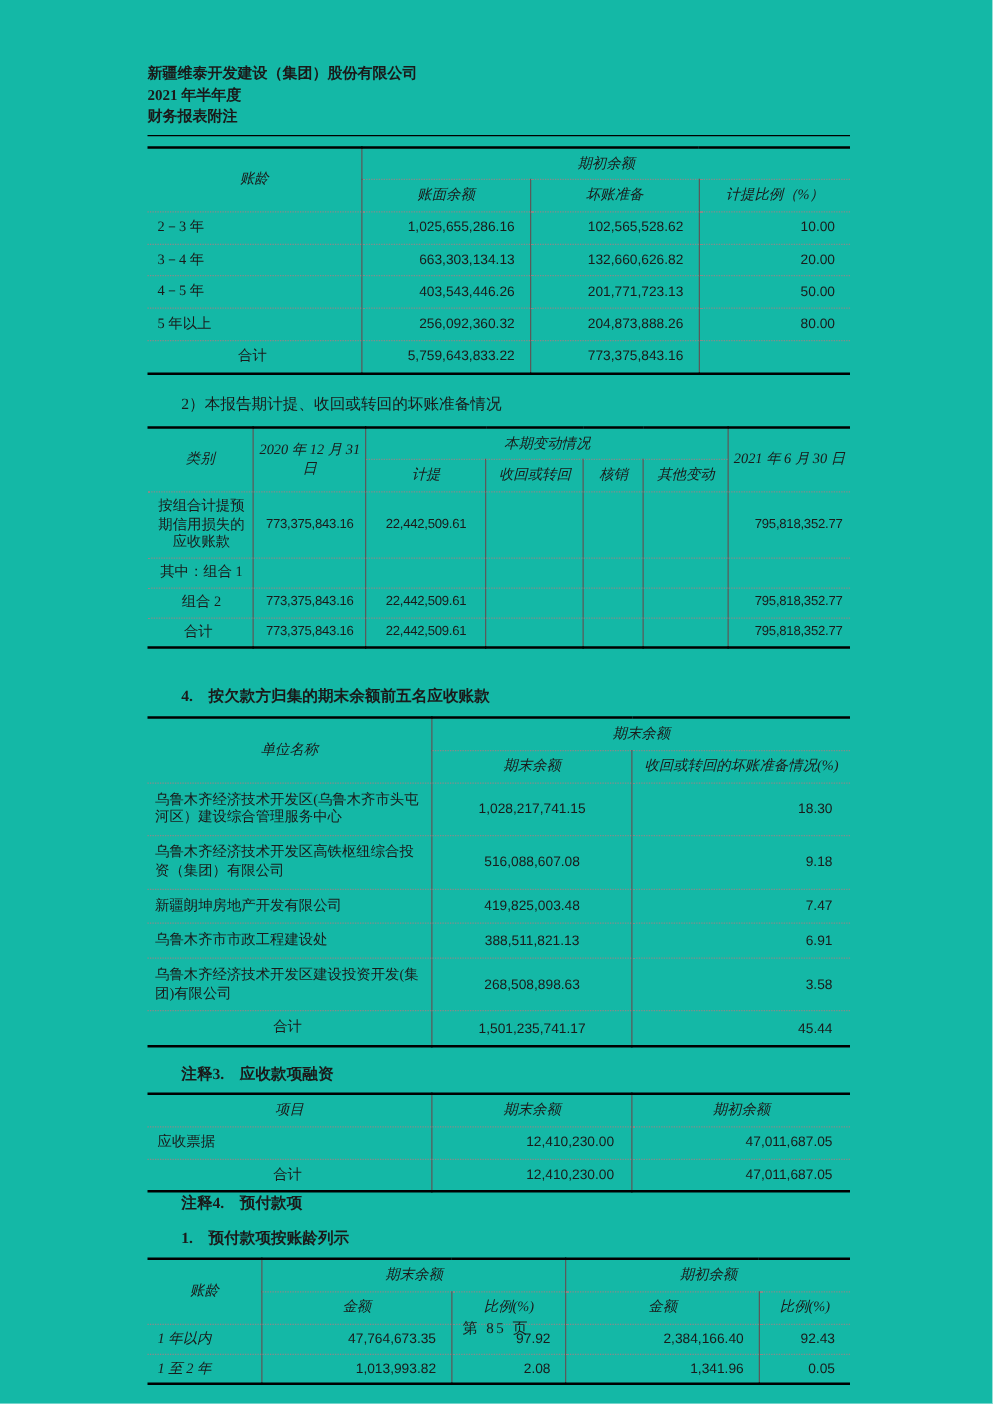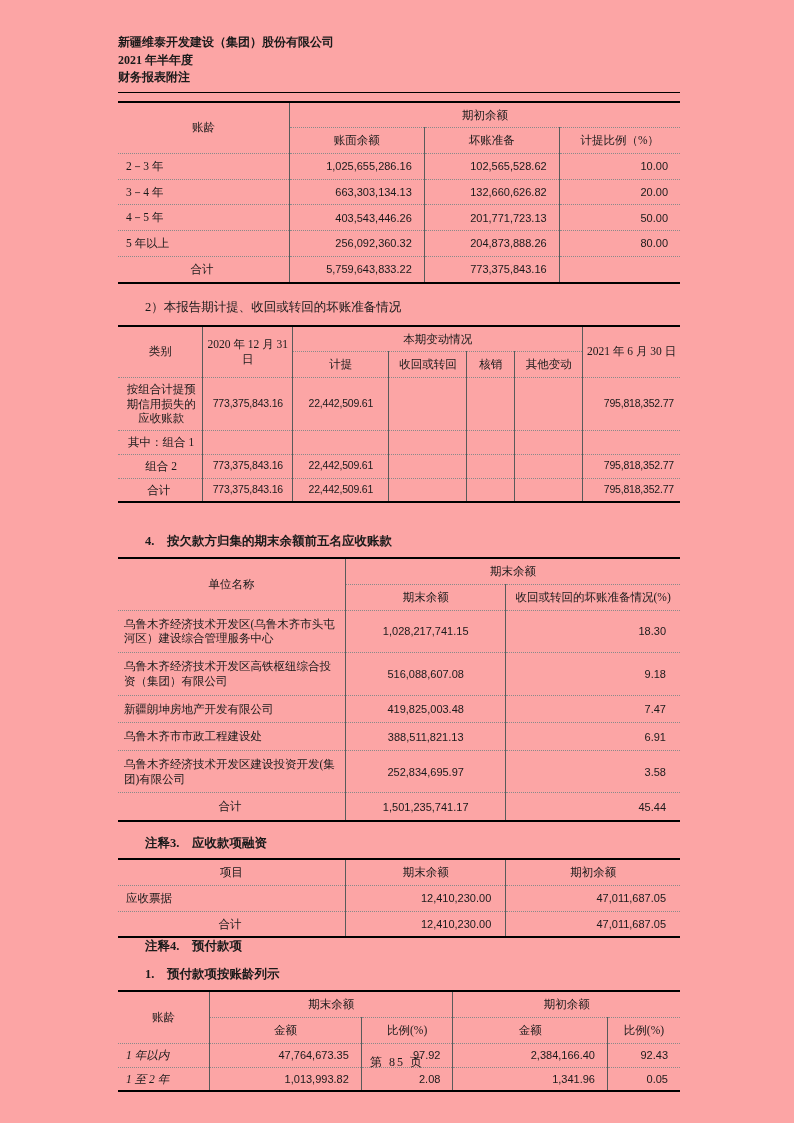--- a/index.html
+++ b/index.html
@@ -1,40 +1,40 @@
 <!DOCTYPE html>
 <html><head>
 <meta charset="utf-8">
 <style>
   * { margin:0; padding:0; box-sizing:border-box; }
   html,body { background:#ffffff; }
   body { font-family:"Liberation Serif","DejaVu Serif",serif; color:#1a1a1a; }
   .page {
     position:relative; width:794px; height:1123px; margin:0 auto;
-    background:#fca5a5; padding:34px 114px 0 118px; overflow:hidden;
+    background:#14b8a6; padding:50px 114px 0 118px; overflow:hidden;
   }
   
   .doc-header { font-weight:bold; font-size:12px; line-height:17.5px; }
   .header-rule { border:none; border-top:1.5px solid #000; margin:5px 0 8px 0; }
 
   
   table.t {
     width:100%; border-collapse:collapse; table-layout:fixed;
     border-top:2.5px solid #000; border-bottom:2.5px solid #000;
     font-size:11.5px;
   }
   .t th, .t td {
     border-left:1px solid #5a5a5a; border-right:1px solid #5a5a5a;
     border-bottom:1px dotted #8a8a8a;
     vertical-align:middle; padding:4px 3px; line-height:1.28;
     word-break:break-all;
   }
   .t tr > *:first-child { border-left:none; }
   .t tr > *:last-child  { border-right:none; }
-  .t th { font-weight:normal; text-align:center; padding:5px 1px; }
+  .t th { font-weight:normal; text-align:center; padding:5px 1px;font-style:italic; }
   .t td.num { font-family:"Liberation Sans","DejaVu Sans",sans-serif; font-size:11px; }
   .t td.label-total { text-align:center !important; padding-left:0 !important; }
 
   
   .t1 tbody td:nth-child(1){ text-align:left; padding-left:8px; }
   .t1 tbody td:nth-child(n+2){ text-align:right; padding-right:12px; }
   .t1 td { padding-top:5px; padding-bottom:5px;font-family:Liberation Serif, serif; }
 
   
   .t2 tbody td:nth-child(1){ text-align:center; padding-left:5px; }
@@ -235,21 +235,21 @@
           <td class="num">419,825,003.48</td>
           <td class="num">7.47</td>
         </tr>
         <tr>
           <td>乌鲁木齐市市政工程建设处</td>
           <td class="num">388,511,821.13</td>
           <td class="num">6.91</td>
         </tr>
         <tr>
           <td>乌鲁木齐经济技术开发区建设投资开发(集团)有限公司</td>
-          <td class="num">252,834,695.97</td>
+          <td class="num">268,508,898.63</td>
           <td class="num">3.58</td>
         </tr>
         <tr>
           <td class="label-total">合计</td>
           <td class="num">1,501,235,741.17</td>
           <td class="num">45.44</td>
         </tr>
       </tbody>
   </table>
 

